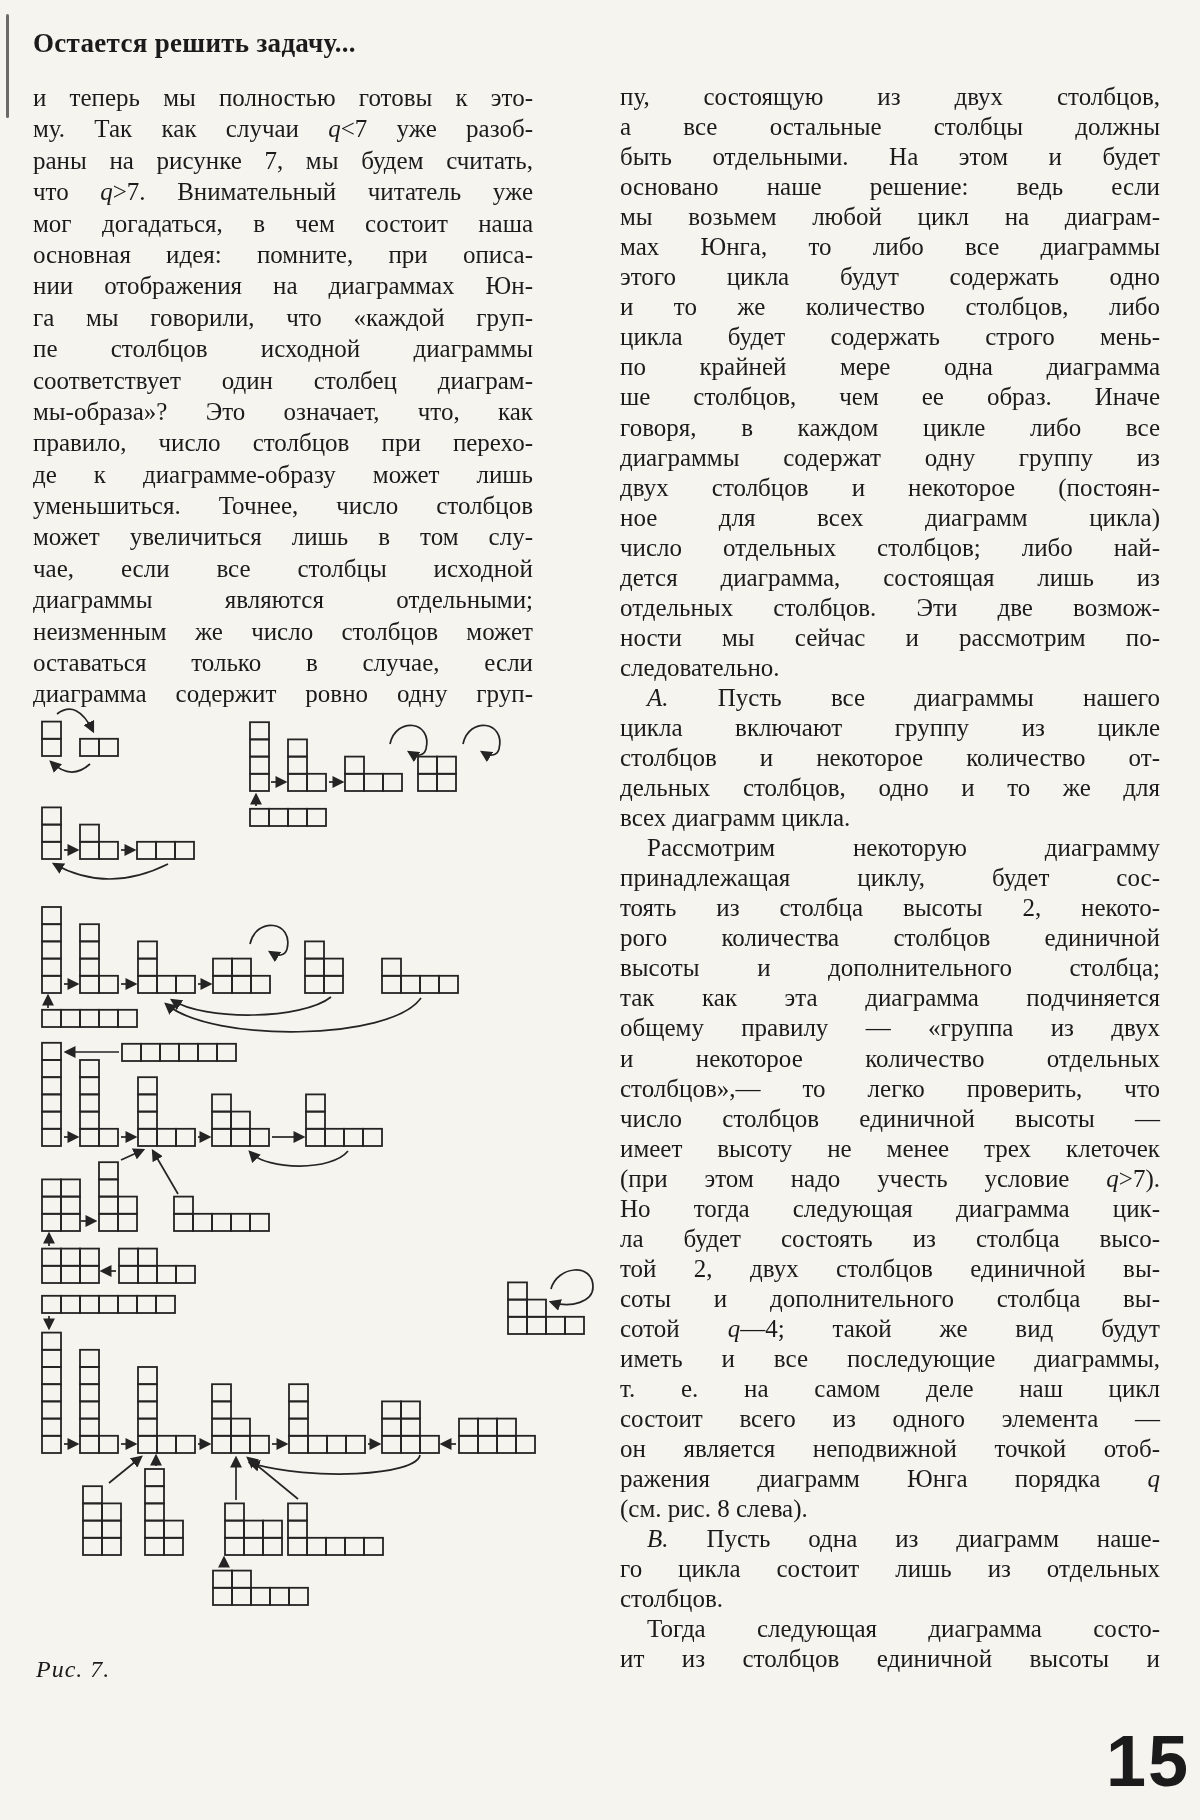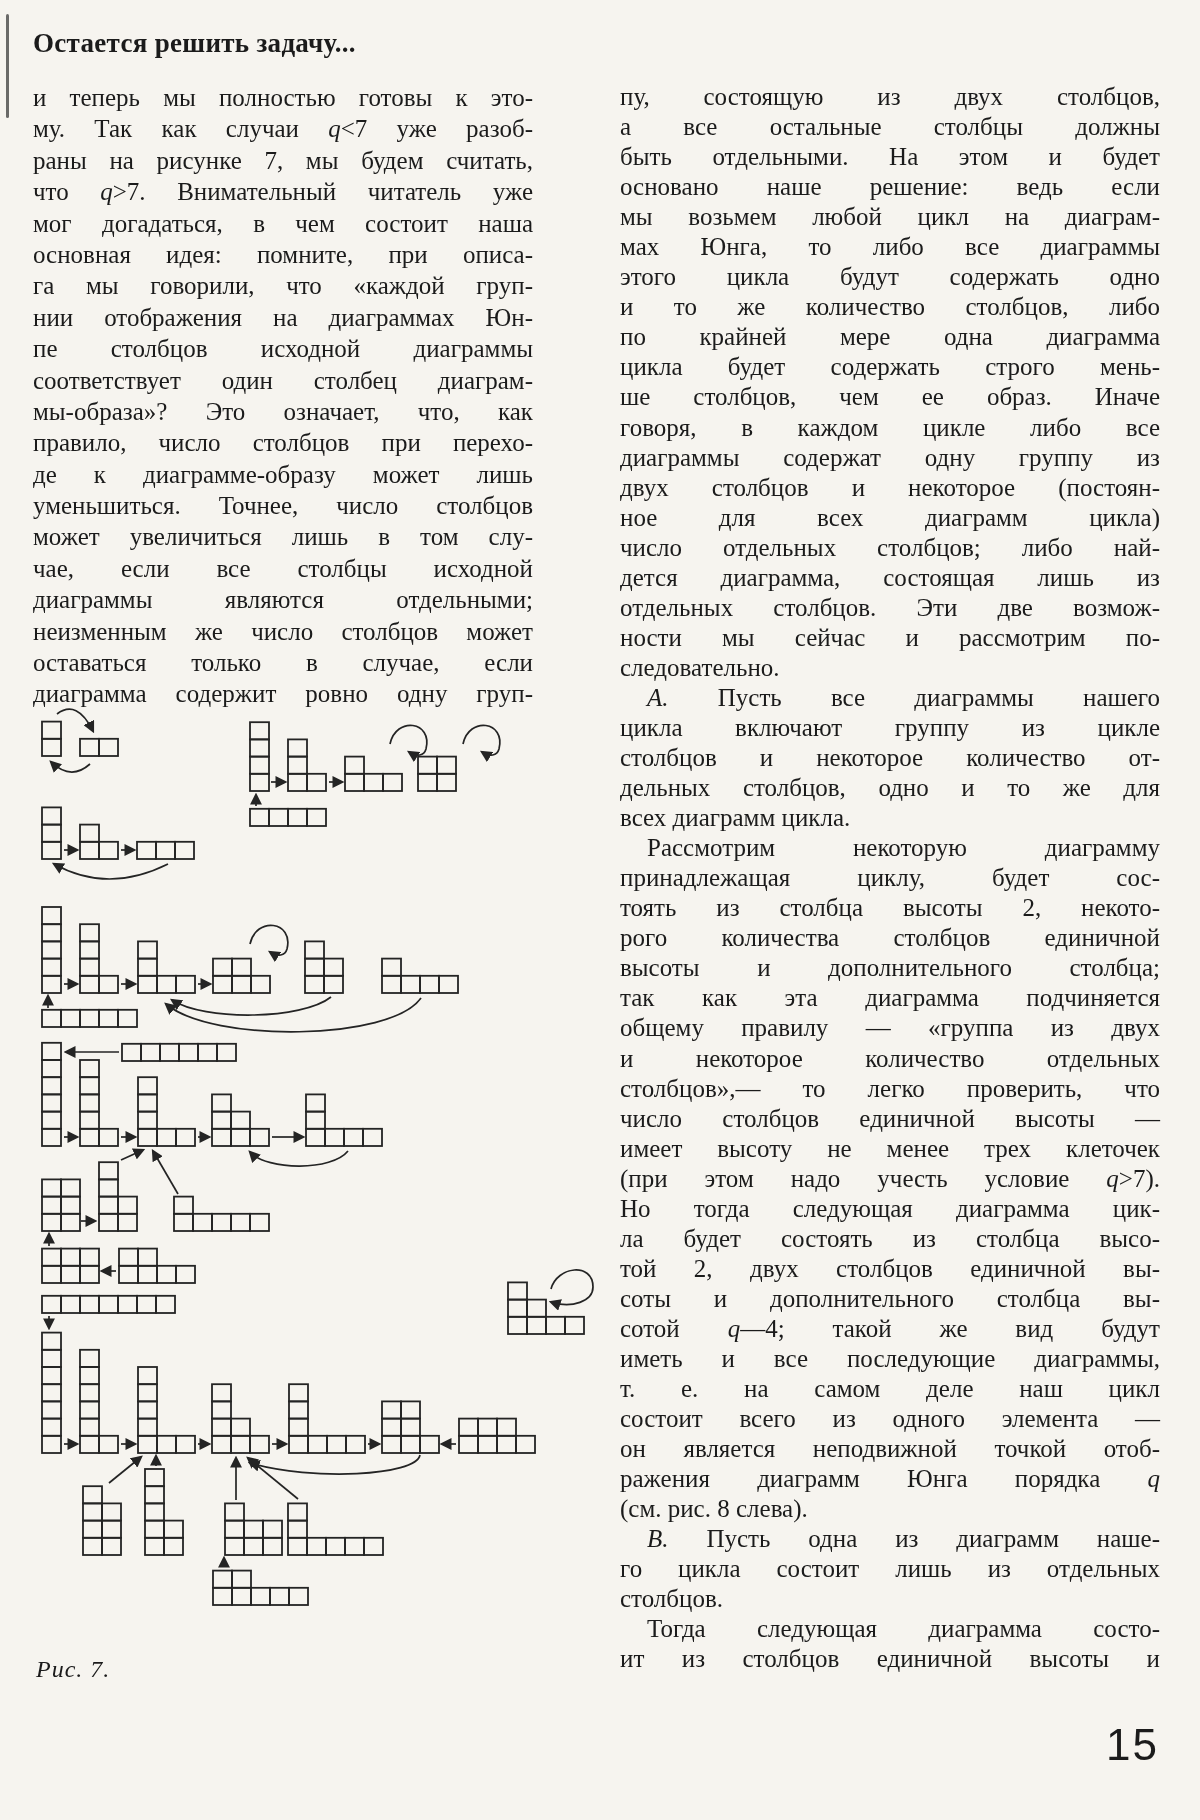--- a/index.html
+++ b/index.html
@@ -8,42 +8,42 @@
   .edge-artifact{position:absolute;left:6px;top:14px;width:3px;height:104px;background:#2f2f2f;opacity:.7;border-radius:2px;}
   .heading{position:absolute;left:33px;top:28px;margin:0;font-size:27px;font-weight:bold;letter-spacing:.3px;white-space:nowrap;}
   .col{position:absolute;top:82px;font-size:25px;text-align:justify;z-index:2;}
   .col-left{left:33px;width:500px;font-family:Liberation Serif, serif;--lh:31.4px;}
   .col-right{left:620px;width:540px;--lh:30.05px;}
   .ln{height:var(--lh);line-height:var(--lh);text-align:justify;text-align-last:justify;white-space:nowrap;}
   .ln i{font-style:italic;}
   .ln.e{text-align-last:left;}
   .ln.p{text-indent:27px;}
   .caption{position:absolute;left:36px;top:1656px;font-style:italic;font-size:24px;letter-spacing:1px;z-index:2;text-align:right;}
-  .page-number{position:absolute;left:1106px;top:1720px;font-family:"Liberation Sans",sans-serif;font-size:44px;font-weight:400;letter-spacing:2px;z-index:2;}
+  .page-number{position:absolute;left:1106px;top:1720px;font-family:"Liberation Sans",sans-serif;font-size:72px;font-weight:700;letter-spacing:2px;z-index:2;}
   svg.fig{position:absolute;left:0;top:0;z-index:1;pointer-events:none;}
   svg.fig rect{fill:none;stroke:#242424;stroke-width:1.8;}
   svg.fig path{fill:none;stroke:#242424;stroke-width:1.7;}
 </style>
 </head>
 <body>
 
 <div class="page">
   <div class="edge-artifact"></div>
 
   <h1 class="heading">Остается решить задачу...</h1>
 
   <div class="col col-left" id="col-left">
       <div class="ln">и теперь мы полностью готовы к это-</div>
       <div class="ln">му. Так как случаи <i>q</i>&lt;7 уже разоб-</div>
       <div class="ln">раны на рисунке 7, мы будем считать,</div>
       <div class="ln">что <i>q</i>&gt;7. Внимательный читатель уже</div>
       <div class="ln">мог догадаться, в чем состоит наша</div>
       <div class="ln">основная идея: помните, при описа-</div>
+      <div class="ln">нии отображения на диаграммах Юн-</div>
       <div class="ln">га мы говорили, что «каждой груп-</div>
-      <div class="ln">нии отображения на диаграммах Юн-</div>
       <div class="ln">пе столбцов исходной диаграммы</div>
       <div class="ln">соответствует один столбец диаграм-</div>
       <div class="ln">мы-образа»? Это означает, что, как</div>
       <div class="ln">правило, число столбцов при перехо-</div>
       <div class="ln">де к диаграмме-образу может лишь</div>
       <div class="ln">уменьшиться. Точнее, число столбцов</div>
       <div class="ln">может увеличиться лишь в том слу-</div>
       <div class="ln">чае, если все столбцы исходной</div>
       <div class="ln">диаграммы являются отдельными;</div>
       <div class="ln">неизменным же число столбцов может</div>
@@ -421,22 +421,22 @@
 
   <div class="col col-right" id="col-right">
       <div class="ln">пу, состоящую из двух столбцов,</div>
       <div class="ln">а все остальные столбцы должны</div>
       <div class="ln">быть отдельными. На этом и будет</div>
       <div class="ln">основано наше решение: ведь если</div>
       <div class="ln">мы возьмем любой цикл на диаграм-</div>
       <div class="ln">мах Юнга, то либо все диаграммы</div>
       <div class="ln">этого цикла будут содержать одно</div>
       <div class="ln">и то же количество столбцов, либо</div>
+      <div class="ln">цикла будет содержать строго мень-</div>
       <div class="ln">по крайней мере одна диаграмма</div>
-      <div class="ln">цикла будет содержать строго мень-</div>
       <div class="ln">ше столбцов, чем ее образ. Иначе</div>
       <div class="ln">говоря, в каждом цикле либо все</div>
       <div class="ln">диаграммы содержат одну группу из</div>
       <div class="ln">двух столбцов и некоторое (постоян-</div>
       <div class="ln">ное для всех диаграмм цикла)</div>
       <div class="ln">число отдельных столбцов; либо най-</div>
       <div class="ln">дется диаграмма, состоящая лишь из</div>
       <div class="ln">отдельных столбцов. Эти две возмож-</div>
       <div class="ln">ности мы сейчас и рассмотрим по-</div>
       <div class="ln e">следовательно.</div>

